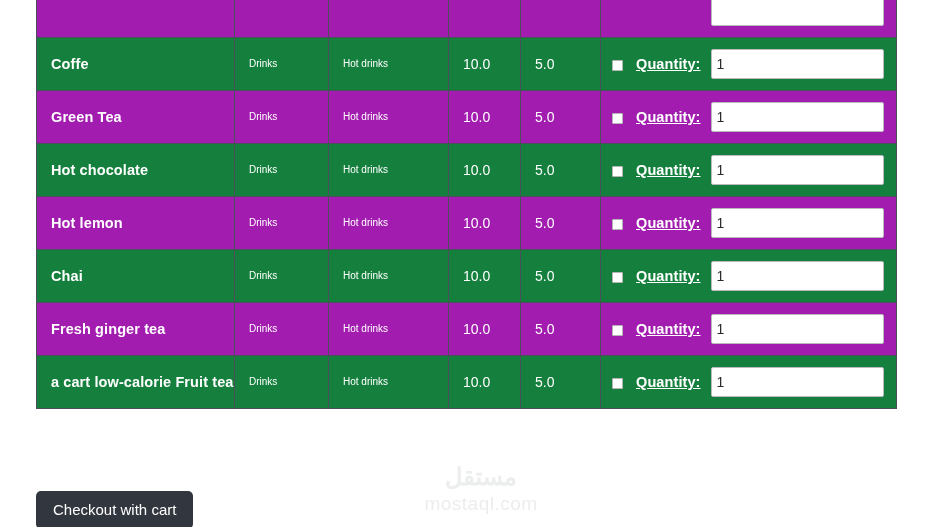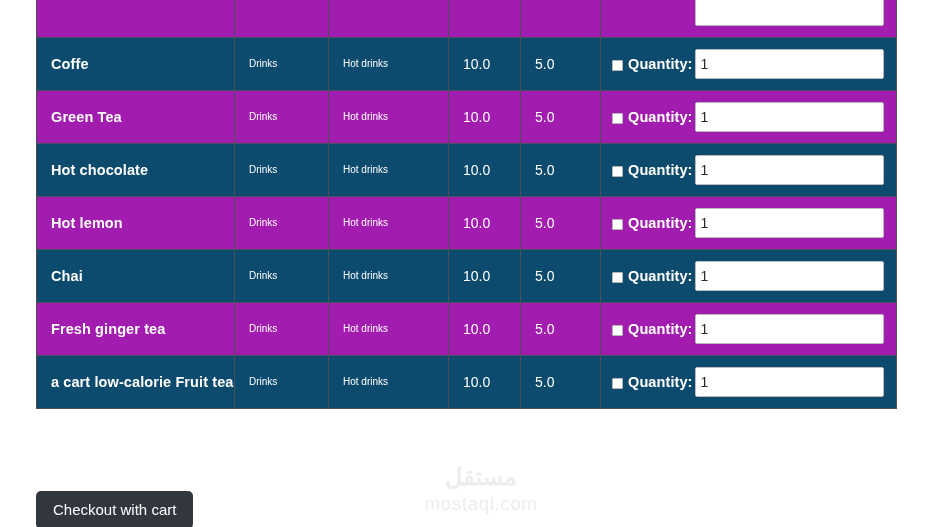--- a/index.html
+++ b/index.html
@@ -52,21 +52,21 @@
     width: 860px;
     border-collapse: collapse;
     table-layout: fixed;
   }
   table.cart td {
     border: 1px solid #4a4f59;
     color: #ffffff;
     vertical-align: middle;
     padding: 0;
   }
-  tr.row-odd  td { background: #0c4a6e; }
+  tr.row-odd  td { background: #15803d; }
   tr.row-even td { background: #a21caf; }
 
   .c-name  { width: 198px; }
   .c-cat   { width: 94px; }
   .c-sub   { width: 120px; }
   .c-price { width: 72px; }
   .c-disc  { width: 80px; }
   .c-qty   { width: 296px; }
 
   .cell-name {
@@ -87,22 +87,23 @@
     font-size: 14px;
     font-weight: 400;
     line-height: 24px;
   }
   .cell-qty {
     padding: 10px 12px 10px 10px;
   }
   .qty-inner {
     display: flex;
     align-items: center;
-    gap: 0px;
+    gap: 8px;
     width: 100%;
+    text-decoration: underline;
   }
   .qty-check {
     -webkit-appearance: none;
     appearance: none;
     width: 11px; height: 11px;
     min-width: 11px;
     background: #ffffff;
     border: 1px solid #b5b5b5;
     margin: 0 5px 0 1px;
     padding: 0;

